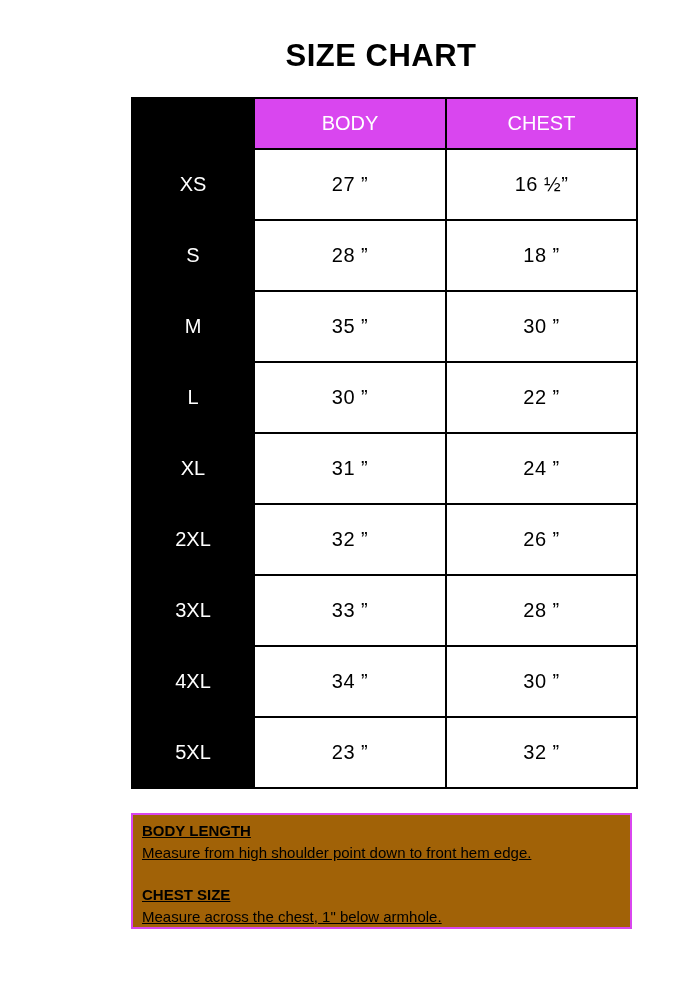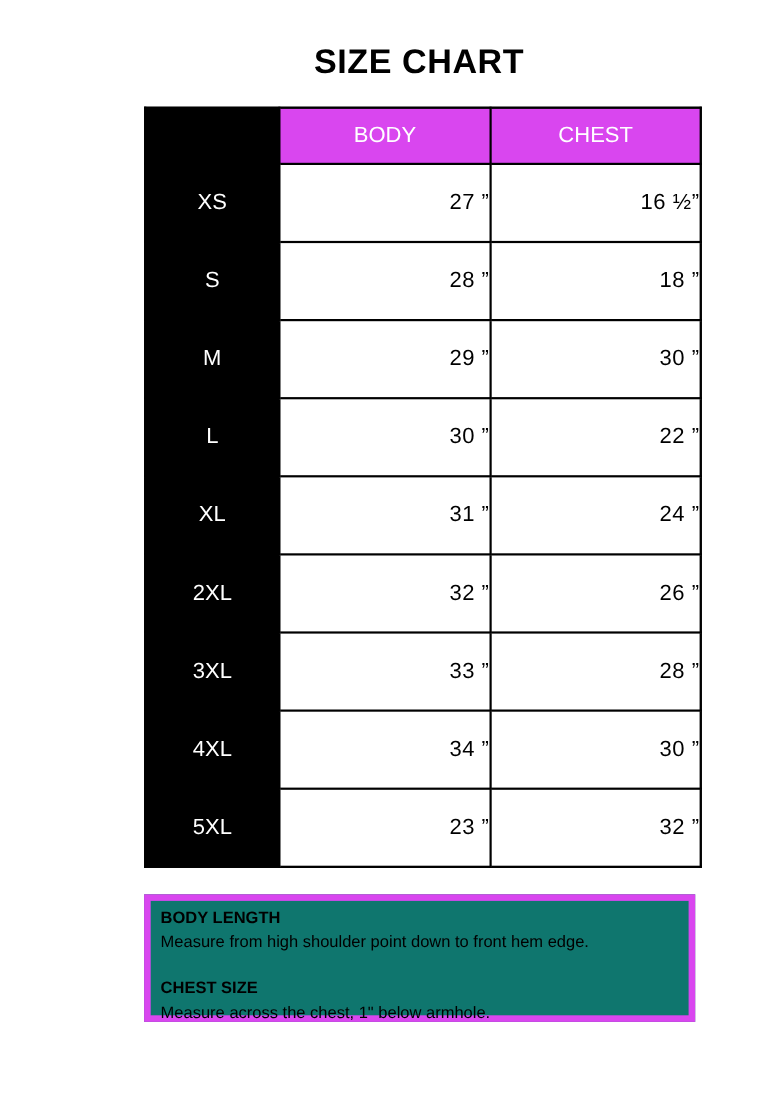--- a/index.html
+++ b/index.html
@@ -64,38 +64,39 @@
     color: #ffffff;
     font-weight: normal;
     font-size: 20px;
     vertical-align: middle;
     border: 2px solid #000000;
   }
   .value-cell {
     background: #ffffff;
     color: #000000;
     font-size: 20px;
-    text-align: right;
+    text-align: center;
     vertical-align: middle;
     border: 2px solid #000000;
     letter-spacing: 0.5px;
   }
   .notes {
     position: absolute;
     left: 100px;
     top: 813px;
     width: 501px;
     height: 116px;
     box-sizing: border-box;
-    background: #0f766e;
-    border: 6px solid #d946ef;
+    background: #a16207;
+    border: 2px solid #d946ef;
     padding: 5px 10px 0 9px;
     color: #000000;
     font-size: 15px;
     line-height: 22px;
+    text-decoration: underline;
   }
   .note + .note { margin-top: 20px; }
   .note-heading { font-weight: bold; }
   .note-text { font-weight: normal; }
 </style>
 </head>
 <body>
 
 <div class="page">
 
@@ -115,21 +116,21 @@
           <td class="value-cell">27 ”</td>
           <td class="value-cell">16 ½”</td>
         </tr>
         <tr>
           <th class="size-cell">S</th>
           <td class="value-cell">28 ”</td>
           <td class="value-cell">18 ”</td>
         </tr>
         <tr>
           <th class="size-cell">M</th>
-          <td class="value-cell">29 ”</td>
+          <td class="value-cell">35 ”</td>
           <td class="value-cell">30 ”</td>
         </tr>
         <tr>
           <th class="size-cell">L</th>
           <td class="value-cell">30 ”</td>
           <td class="value-cell">22 ”</td>
         </tr>
         <tr>
           <th class="size-cell">XL</th>
           <td class="value-cell">31 ”</td>

